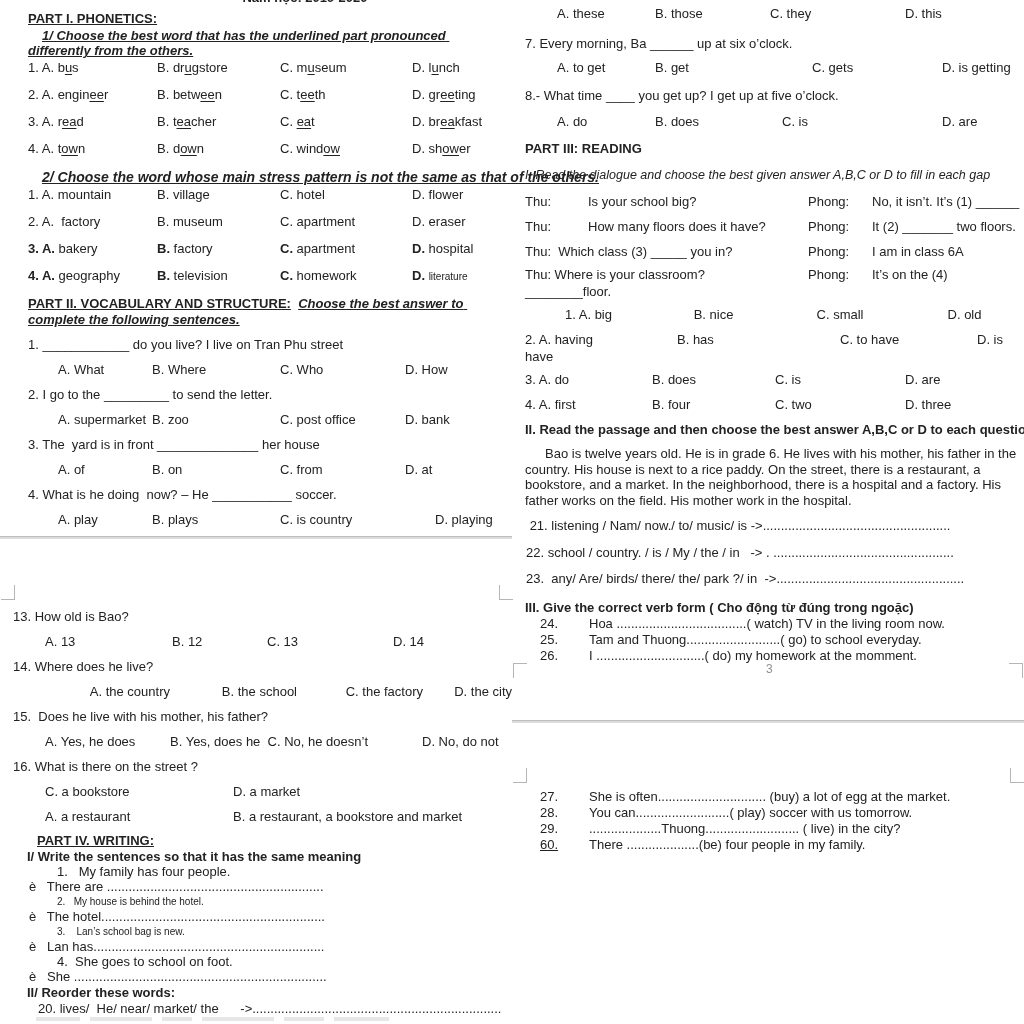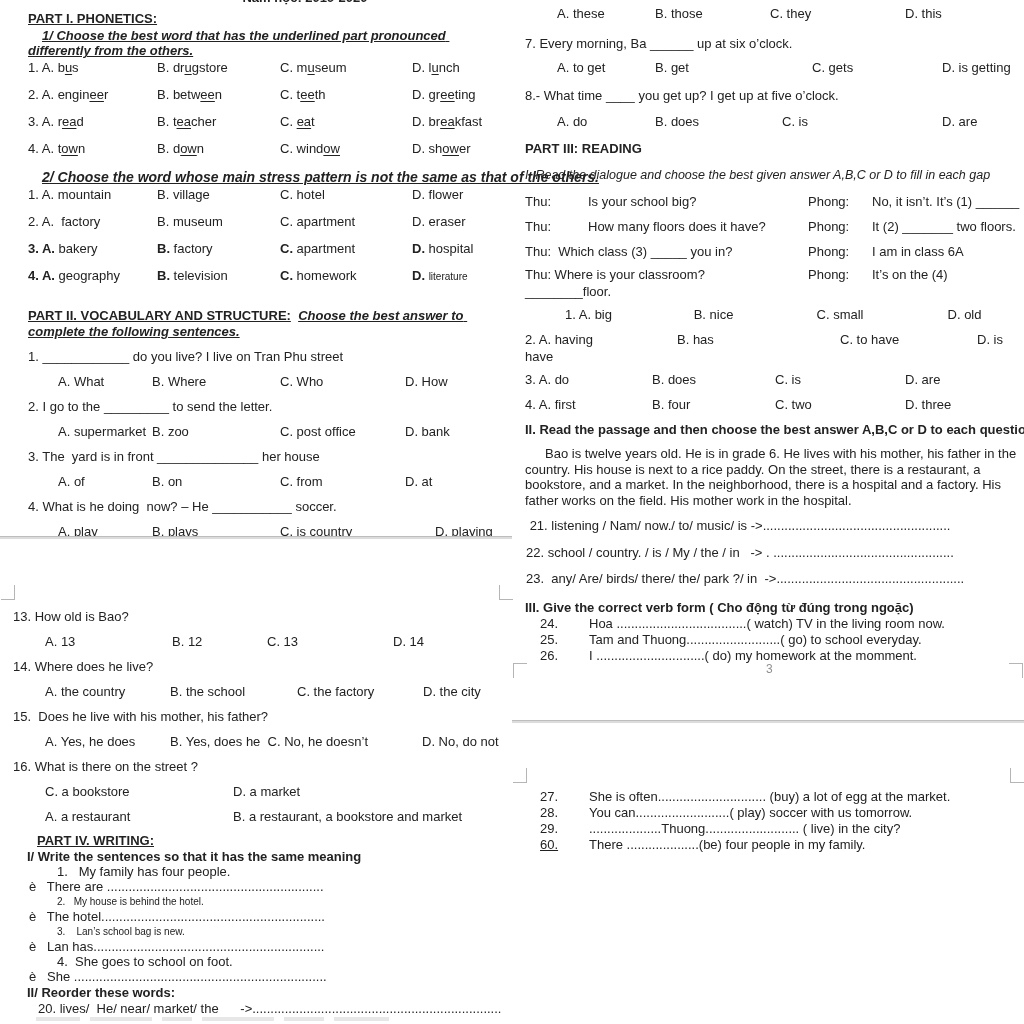--- a/index.html
+++ b/index.html
@@ -23,41 +23,41 @@
   .cuthead{position:absolute;left:115px;top:0;width:380px;height:6px;overflow:hidden;}
   .cuthead p{margin-top:-10px;text-align:center;font-weight:bold;}
 
   
   .orow{display:grid;height:16px;margin-top:11px;}
   .orow .cell{white-space:pre;overflow:visible;}
   .phonrow{padding-left:28px;grid-template-columns:129px 123px 132px auto;}
   .vopts{padding-left:58px;grid-template-columns:94px 128px 125px auto;}
   .vopts.wideD{grid-template-columns:94px 128px 155px auto;}
   .opts13{padding-left:45px;grid-template-columns:127px 95px 126px auto;}
-  .opts14{padding-left:45px;grid-template-columns:125px 127px 126px auto;}
+  .opts14{padding-left:45px;grid-template-columns:125px 127px 126px auto;text-align:right;}
   .opts15{padding-left:45px;grid-template-columns:125px 93px 159px auto;}
   .opts16{padding-left:45px;grid-template-columns:188px auto;}
   .rtop{padding-left:45px;grid-template-columns:98px 115px 135px auto;}
   .r7{padding-left:45px;grid-template-columns:98px 157px 130px auto;}
   .r8{padding-left:45px;grid-template-columns:98px 127px 160px auto;}
   .ropts{padding-left:13px;grid-template-columns:127px 123px 130px auto;}
   .ropts2{padding-left:13px;grid-template-columns:152px 163px 137px auto;}
 
   
   .qb .q{margin-top:9px;padding-left:28px;}
   .qb .orow{margin-top:9px;}
   .qb2 .q{margin-top:9px;padding-left:13px;}
   .qb2 .orow{margin-top:9px;}
 
   
   #p1-title{margin:5px 0 0 28px;}
   #p1-instr{margin-top:1px;padding-left:28px;text-indent:14px;width:478px;line-height:15px;}
   #p1-instr2{margin-top:12px;padding-left:42px;font-size:14px;}
   #phon-rows .orow:first-child,#stress-rows .orow:first-child{margin-top:2px;}
-  #p2-head{margin-top:24px;padding-left:28px;width:472px;}
+  #p2-head{margin-top:12px;padding-left:28px;width:472px;}
 
   
   .drow{display:grid;grid-template-columns:283px auto;padding-left:13px;height:16px;margin-top:9px;}
   .drow .spk{display:inline-block;width:63px;}
   .drow .spk.r{width:64px;}
   .drow .cellt{white-space:pre;}
 
   .vrow{display:grid;grid-template-columns:49px auto;padding-left:28px;line-height:16px;}
   .vrow .num{white-space:pre;}
   .vrow .txt{white-space:pre;}

